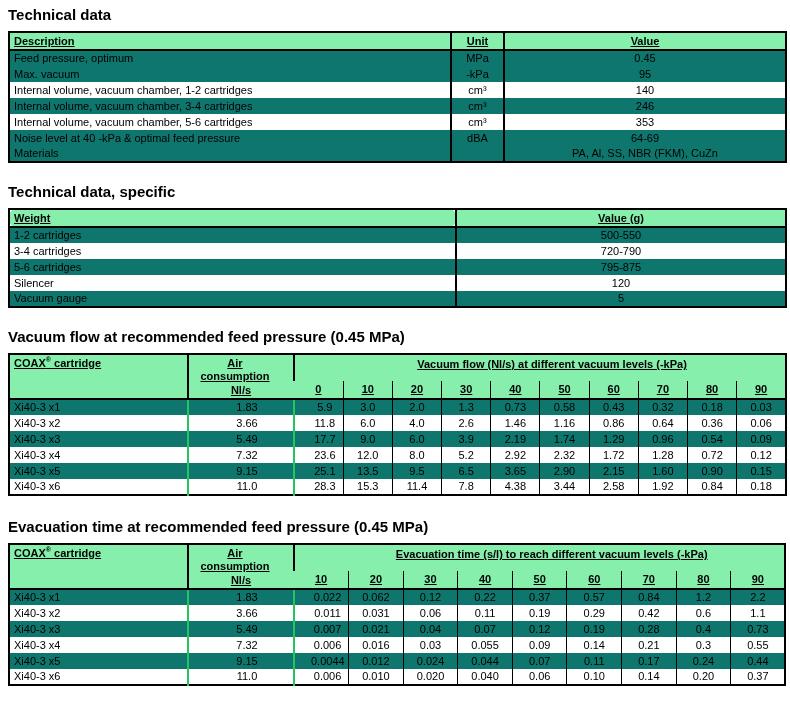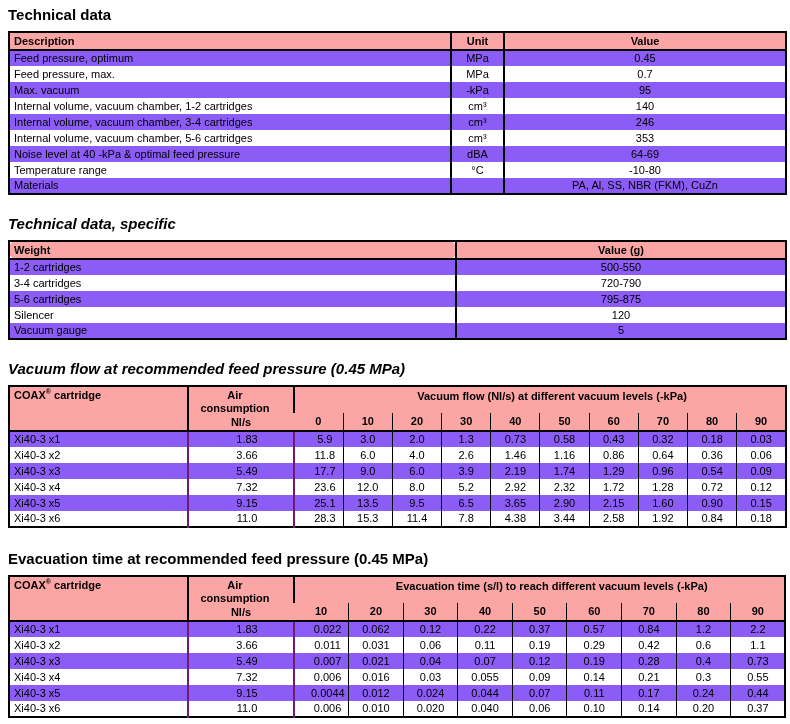--- a/index.html
+++ b/index.html
@@ -10,48 +10,49 @@
     color: #000000;
   }
   .page { padding: 6px 5px 4px 8px; width: 772px; }
 
   .section-title {
     font-size: 15px;
     font-weight: bold;
     margin: 0 0 8px 0;
     line-height: 17px;
   }
-  .gap20 { margin-top: 20px; font-style: italic; }
+  .gap20 { margin-top: 20px; }
   .gap22 { margin-top: 22px; }
 
   table {
     border-collapse: collapse;
     table-layout: fixed;
     width: 777px;
     border: 2px solid #000000;
     font-size: 11px;
   }
   th {
     font-weight: bold;
-    background: #fca5a5;
+    background: #86efac;
     padding: 1px 4px;
     text-align: center;
     vertical-align: middle;
     height: 18px;
     line-height: 13px;
+    text-decoration: underline;
   }
   td {
     padding: 1px 4px;
     text-align: center;
     vertical-align: middle;
     height: 16px;
     line-height: 13px;
   }
   td:first-child { text-align: left; }
-  tr.row-a { background: #8b5cf6; }
+  tr.row-a { background: #0f766e; }
   tr.row-b { background: #ffffff; }
 
   
   .t1 thead th { border-bottom: 2px solid #000; }
   .t1 th:first-child { text-align: left; }
   .t1 th:nth-child(2), .t1 td:nth-child(2),
   .t1 th:nth-child(3), .t1 td:nth-child(3) { border-left: 2px solid #000; }
 
   
   .t2 thead th { border-bottom: 2px solid #000; }
@@ -76,21 +77,21 @@
     display: flex;
     flex-direction: column;
     justify-content: space-between;
     min-height: 43px;
     padding: 2px 4px 1px 4px;
   }
   .t34 .air-label { max-width: 84px; line-height: 13px; }
   .t34 th.span-h { border-left: 2px solid #000; height: 26px; vertical-align: top; padding-top: 3px; padding-left: 28px; }
   .t34 thead tr.sub th + th { border-left: 1px solid #000; }
   .t34 td + td { border-left: 1px solid #000; }
-  .t34 td:nth-child(2), .t34 td:nth-child(3) { border-left: 2px solid #701a75; padding-left: 16px; }
+  .t34 td:nth-child(2), .t34 td:nth-child(3) { border-left: 2px solid #22c55e; padding-left: 16px; }
   sup { font-size: 7px; line-height: 0; }
 </style>
 </head>
 <body>
 
 <div class="page">
 
   <h2 class="section-title">Technical data</h2>
   <table class="t1">
     <colgroup>
@@ -104,25 +105,20 @@
         <th>Unit</th>
         <th>Value</th>
       </tr>
     </thead>
     <tbody>
         <tr class="row-a">
           <td>Feed pressure, optimum</td>
           <td>MPa</td>
           <td>0.45</td>
         </tr>
-        <tr class="row-b">
-          <td>Feed pressure, max.</td>
-          <td>MPa</td>
-          <td>0.7</td>
-        </tr>
         <tr class="row-a">
           <td>Max. vacuum</td>
           <td>-kPa</td>
           <td>95</td>
         </tr>
         <tr class="row-b">
           <td>Internal volume, vacuum chamber, 1-2 cartridges</td>
           <td>cm³</td>
           <td>140</td>
         </tr>
@@ -133,25 +129,20 @@
         </tr>
         <tr class="row-b">
           <td>Internal volume, vacuum chamber, 5-6 cartridges</td>
           <td>cm³</td>
           <td>353</td>
         </tr>
         <tr class="row-a">
           <td>Noise level at 40 -kPa &amp; optimal feed pressure</td>
           <td>dBA</td>
           <td>64-69</td>
-        </tr>
-        <tr class="row-b">
-          <td>Temperature range</td>
-          <td>°C</td>
-          <td>-10-80</td>
         </tr>
         <tr class="row-a">
           <td>Materials</td>
           <td></td>
           <td>PA, Al, SS, NBR (FKM), CuZn</td>
         </tr>
       </tbody>
   </table>
 
   <h2 class="section-title gap20">Technical data, specific</h2>

